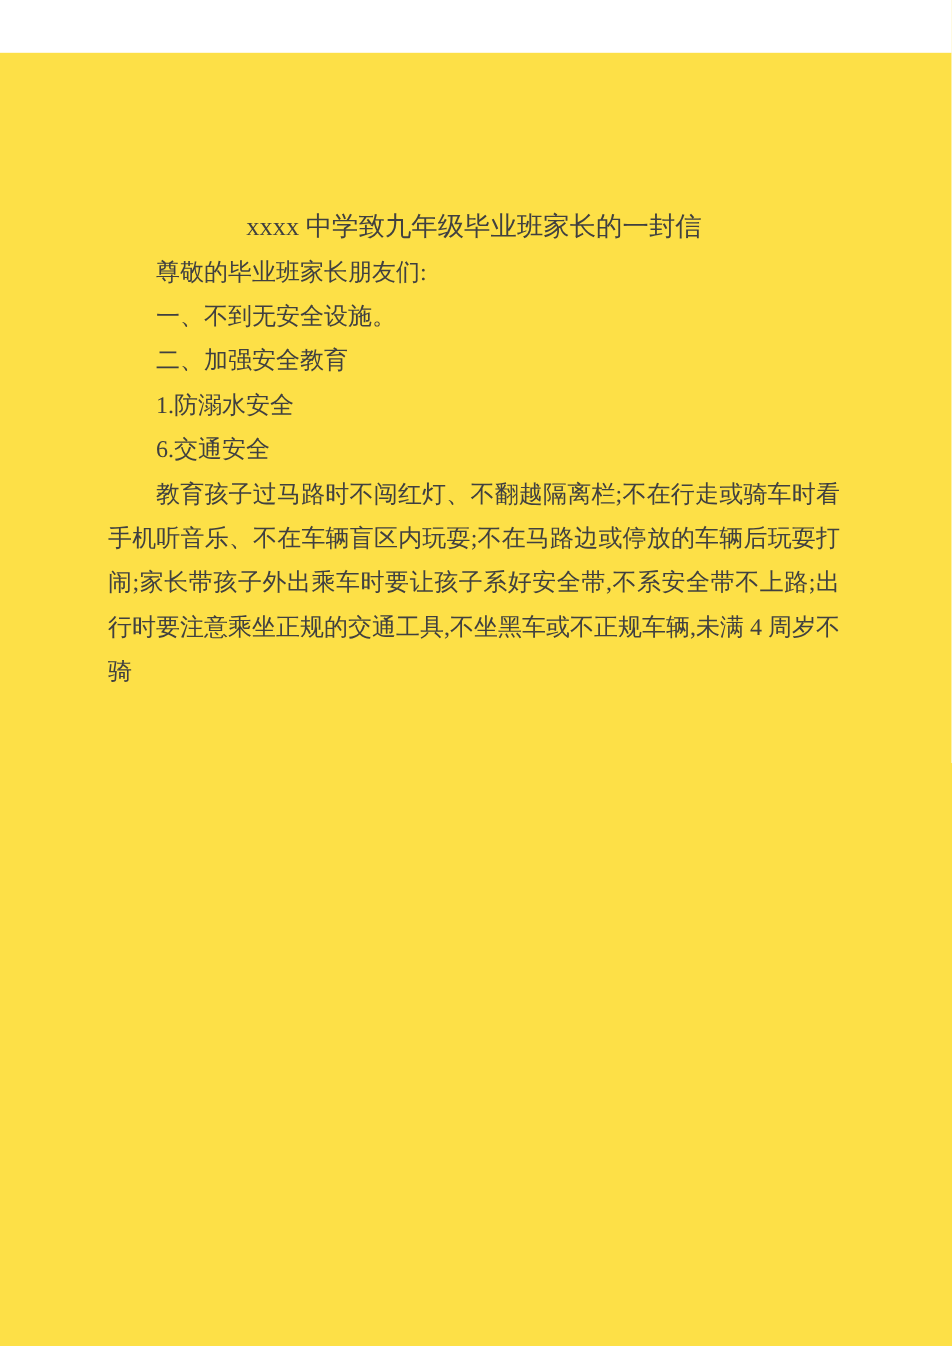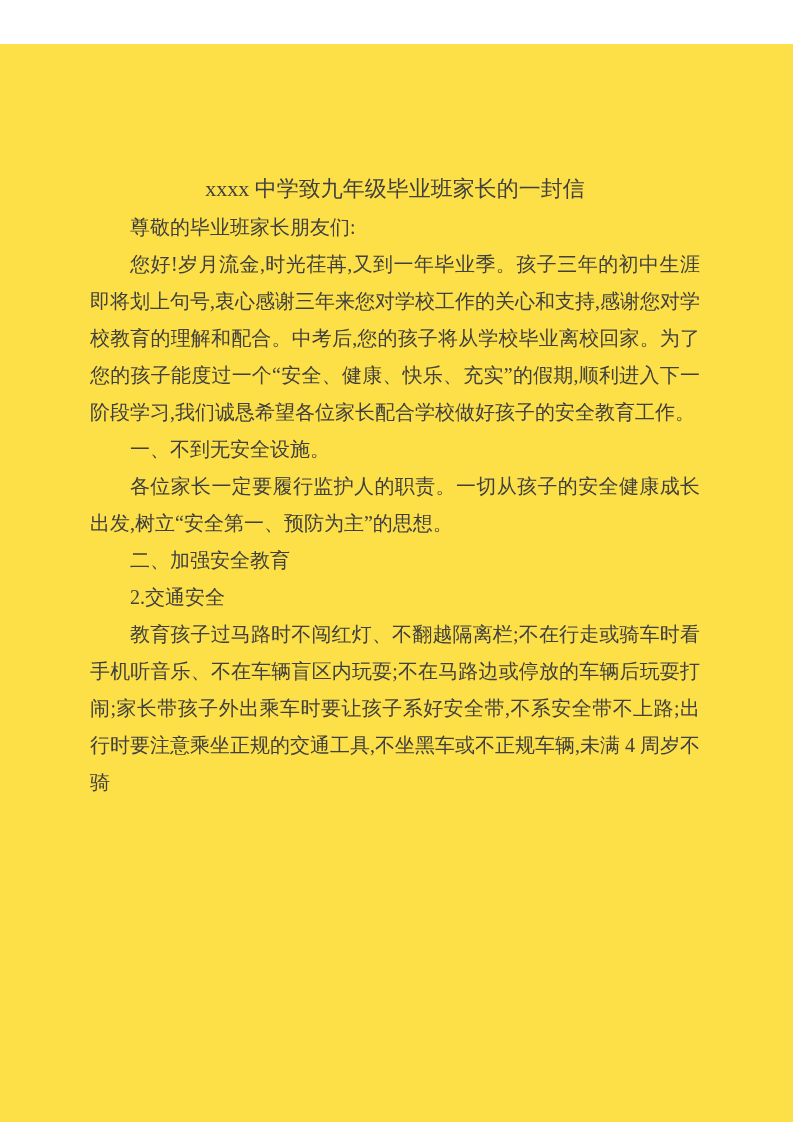--- a/index.html
+++ b/index.html
@@ -40,20 +40,19 @@
     font-family: Liberation Serif, serif;
   }
 </style>
 </head>
 <body>
 
 <div class="page">
   <h1 class="doc-title">xxxx 中学致九年级毕业班家长的一封信</h1>
   <div class="doc-body">
     <p class="para">尊敬的毕业班家长朋友们:</p>
-    <p class="para">您好!岁月流金,时光荏苒,又到一年毕业季。孩子三年的初中生涯即将划上句号,衷心感谢三年来您对学校工作的关心和支持,感谢您对学校教育的理解和配合。中考后,您的孩子将从学校毕业离校回家。为了您的孩子能度过一个“安全、健康、快乐、充实”的假期,顺利进入下一阶段学习,我们诚恳希望各位家长配合学校做好孩子的安全教育工作。</p>
     <p class="para">一、不到无安全设施。</p>
-    <p class="para">各位家长一定要履行监护人的职责。一切从孩子的安全健康成长出发,树立“安全第一、预防为主”的思想。</p>
     <p class="para">二、加强安全教育</p>
-    <p class="para">2.交通安全</p>
+    <p class="para">1.防溺水安全</p>
+    <p class="para">6.交通安全</p>
     <p class="para">教育孩子过马路时不闯红灯、不翻越隔离栏;不在行走或骑车时看手机听音乐、不在车辆盲区内玩耍;不在马路边或停放的车辆后玩耍打闹;家长带孩子外出乘车时要让孩子系好安全带,不系安全带不上路;出行时要注意乘坐正规的交通工具,不坐黑车或不正规车辆,未满 4 周岁不骑</p>
   </div>
 </div>
 
 </body></html>

